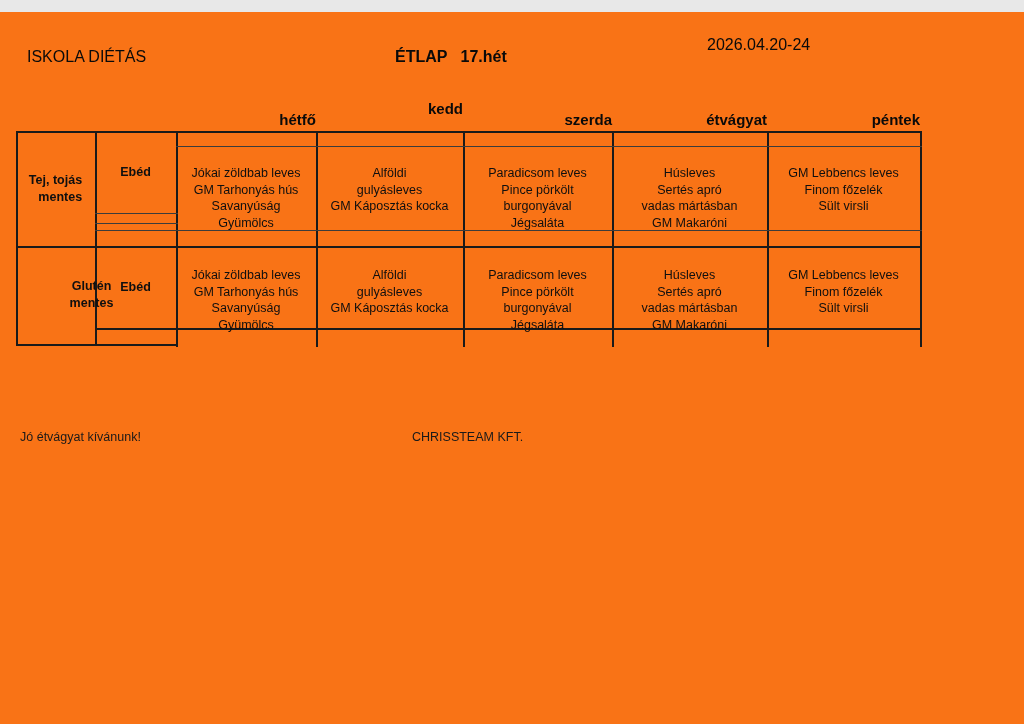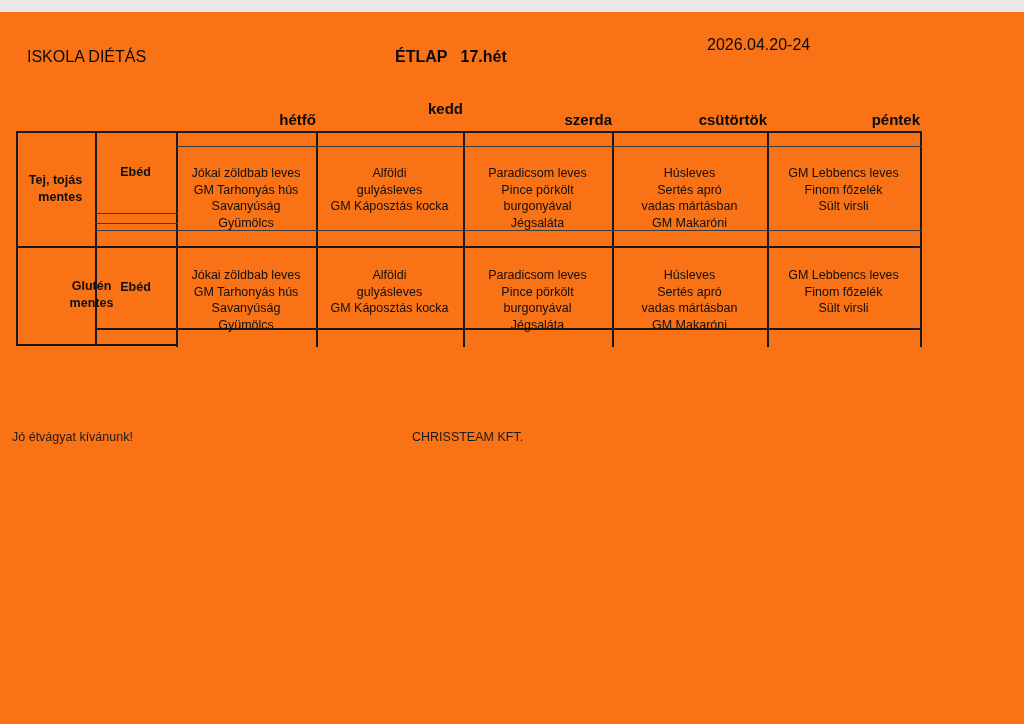--- a/index.html
+++ b/index.html
@@ -28,21 +28,21 @@
 
 <div class="page">
 
   <span class="abs title" style="left:27px;top:36px;">ISKOLA DIÉTÁS</span>
   <span class="abs title" style="left:395px;top:36px;font-weight:bold;">ÉTLAP   17.hét</span>
   <span class="abs title" style="left:707px;top:24px;">2026.04.20-24</span>
 
   <span class="abs dayhead" style="left:176px;top:99px;width:140px;">hétfő</span>
   <span class="abs dayhead" style="left:316px;top:88px;width:147px;">kedd</span>
   <span class="abs dayhead" style="left:463px;top:99px;width:149px;">szerda</span>
-  <span class="abs dayhead" style="left:612px;top:99px;width:155px;">csütörtök</span>
+  <span class="abs dayhead" style="left:612px;top:99px;width:155px;">étvágyat</span>
   <span class="abs dayhead" style="left:767px;top:99px;width:153px;">péntek</span>
 
   <div class="vl" style="left:16px;top:119px;height:215px;"></div>
   <div class="vl" style="left:95px;top:119px;height:215px;"></div>
   <div class="vl" style="left:176px;top:119px;height:216px;"></div>
   <div class="vl" style="left:316px;top:119px;height:216px;"></div>
   <div class="vl" style="left:463px;top:119px;height:216px;"></div>
   <div class="vl" style="left:612px;top:119px;height:216px;"></div>
   <div class="vl" style="left:767px;top:119px;height:216px;"></div>
   <div class="vl" style="left:920px;top:119px;height:216px;"></div>
@@ -93,16 +93,16 @@
 burgonyával
 Jégsaláta</div>
   <div class="cell menu" style="left:614px;top:238px;width:151px;height:76px;">Húsleves
 Sertés apró
 vadas mártásban
 GM Makaróni</div>
   <div class="cell menu" style="left:769px;top:238px;width:149px;height:76px;">GM Lebbencs leves
 Finom főzelék
 Sült virsli</div>
 
-  <span class="abs foot" style="left:12px;top:418px;">Jó étvágyat kívánunk!</span>
+  <span class="abs foot" style="left:20px;top:418px;">Jó étvágyat kívánunk!</span>
   <span class="abs foot" style="left:412px;top:418px;">CHRISSTEAM KFT.</span>
 
 </div>
 
 </body></html>

